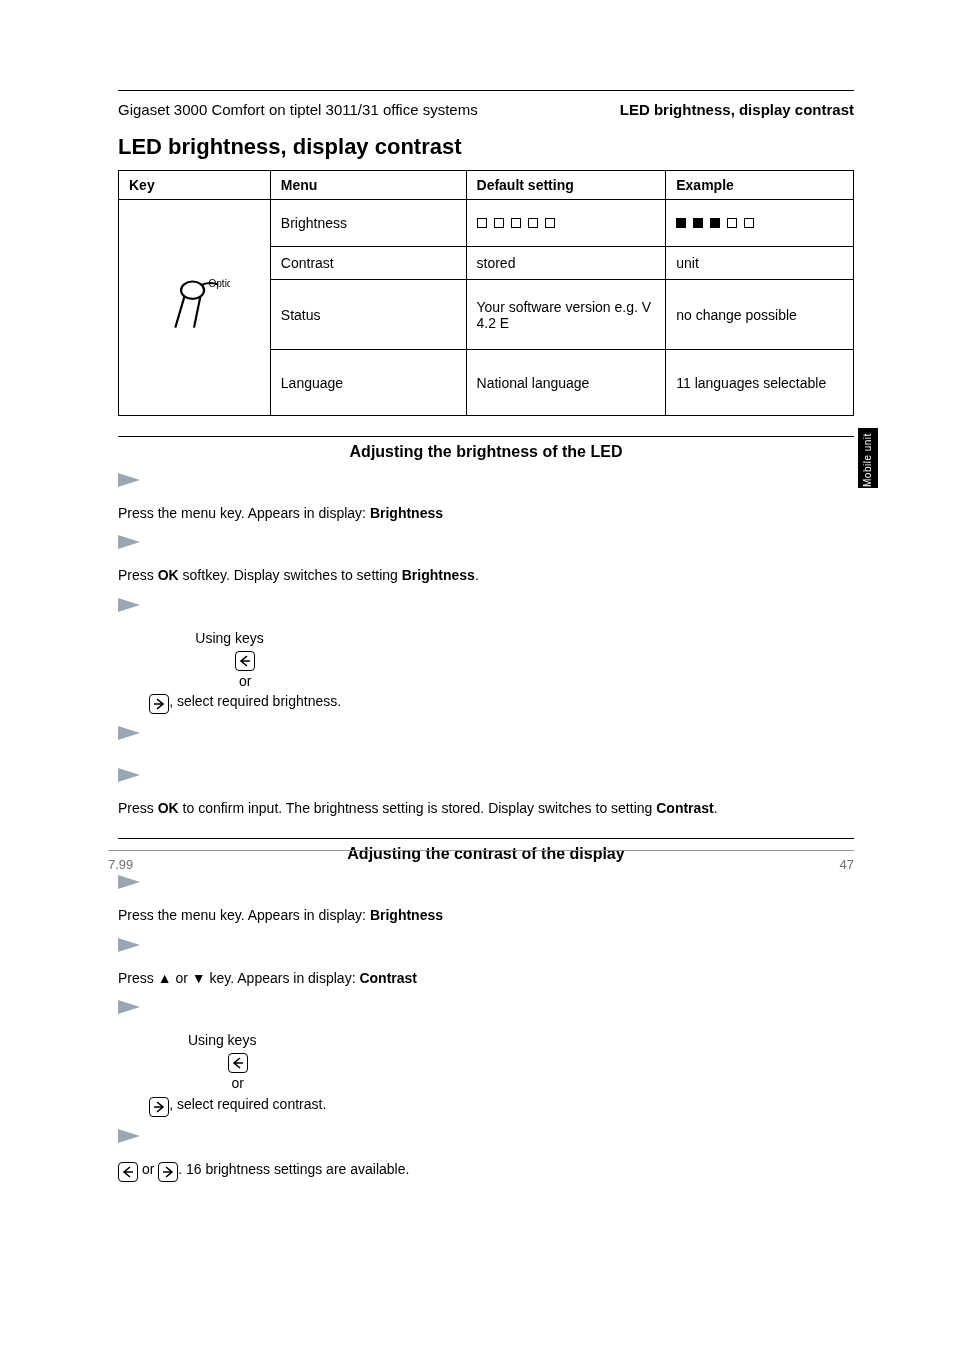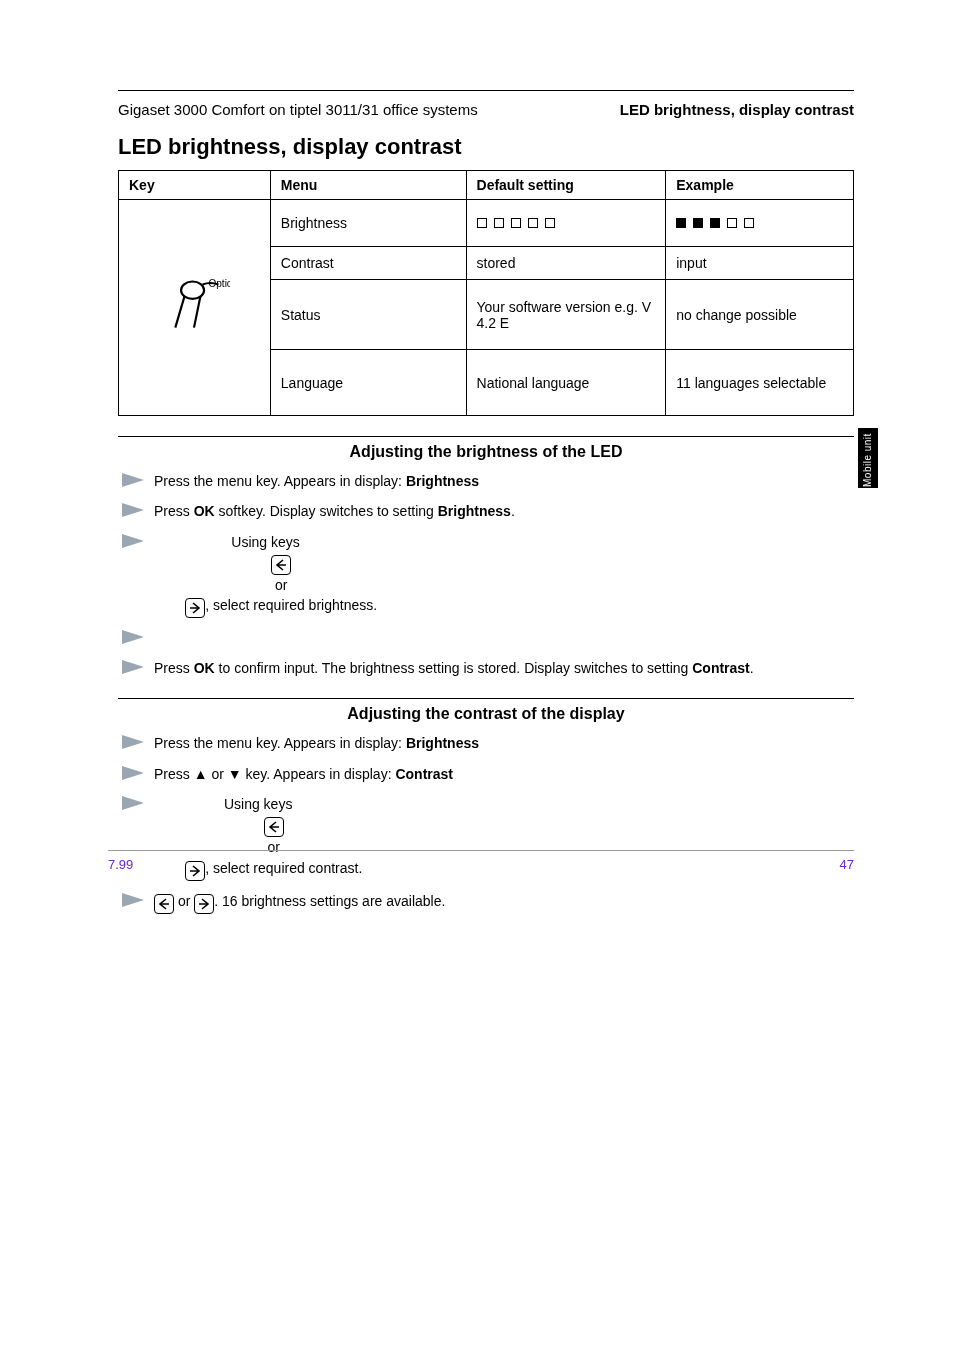--- a/index.html
+++ b/index.html
@@ -32,35 +32,35 @@
 
   .bar-cell { text-align: center; }
   .bars { display: inline-flex; gap: 7px; }
   .bar { width: 10px; height: 10px; border: 1px solid #000; }
   .bar.fill { background: #000; }
 
   .subsection { margin-top: 20px; text-align: center; }
   .subsection-rule { border-top: 1px solid #000; }
   .subsection-title { font-size: 16px; font-weight: bold; margin-top: 6px; }
 
-  .step { display: flex; align-items: flex-start; margin-top: 10px; }
+  .step { display: flex; align-items: flex-start; margin-top: 10px; flex-direction: column; }
   .step-icon { flex: 0 0 30px; margin-top: 2px; margin-right: 6px; }
   .step-text { font-size: 14px; line-height: 1.45; white-space: pre-wrap; }
   .step-text b { font-weight: bold; }
 
   .tri { display: inline-block; }
   .tri svg { width: 22px; height: 14px; }
 
   .arrow-box { display: inline-flex; align-items: center; justify-content: center; width: 20px; height: 20px; border: 1.6px solid #000; border-radius: 4px; vertical-align: -4px; }
   .arrow-box svg { width: 12px; height: 12px; }
 
   .side-tab { position: absolute; right: 76px; top: 428px; width: 20px; height: 60px; background: #000; }
   .side-tab-text { position: absolute; right: 78px; top: 432px; width: 16px; height: 56px; color: #fff; font-size: 10px; writing-mode: vertical-rl; transform: rotate(180deg); text-align: center; line-height: 16px; letter-spacing: 0.5px; display: flex; align-items: center; justify-content: center; }
 
-  .footer { position: absolute; left: 108px; right: 100px; bottom: 96px; border-top: 1px solid #999; padding-top: 6px; display: flex; justify-content: space-between; font-size: 13px; color: #6d28d9; }
+  .footer { position: absolute; left: 108px; right: 100px; bottom: 96px; border-top: 1px solid #999; padding-top: 6px; display: flex; justify-content: space-between; font-size: 13px; color: #737373; }
 </style>
 </head>
 <body>
 
 <div class="page">
 
   <div class="header-line"></div>
   <div class="header-row">
     <span class="header-left">Gigaset 3000 Comfort on tiptel 3011/31 office systems</span>
     <span class="header-right">LED brightness, display contrast</span>
@@ -111,21 +111,21 @@
             <span class="bar fill"></span>
             <span class="bar fill"></span>
             <span class="bar"></span>
             <span class="bar"></span>
           </span>
         </td>
       </tr>
       <tr class="row-h2">
         <td>Contrast</td>
         <td>stored</td>
-        <td>input</td>
+        <td>unit</td>
       </tr>
       <tr class="row-h3">
         <td>Status</td>
         <td>Your software
 version
 e.g. V 4.2 E</td>
         <td>no change
 possible</td>
       </tr>
       <tr class="row-h4">

